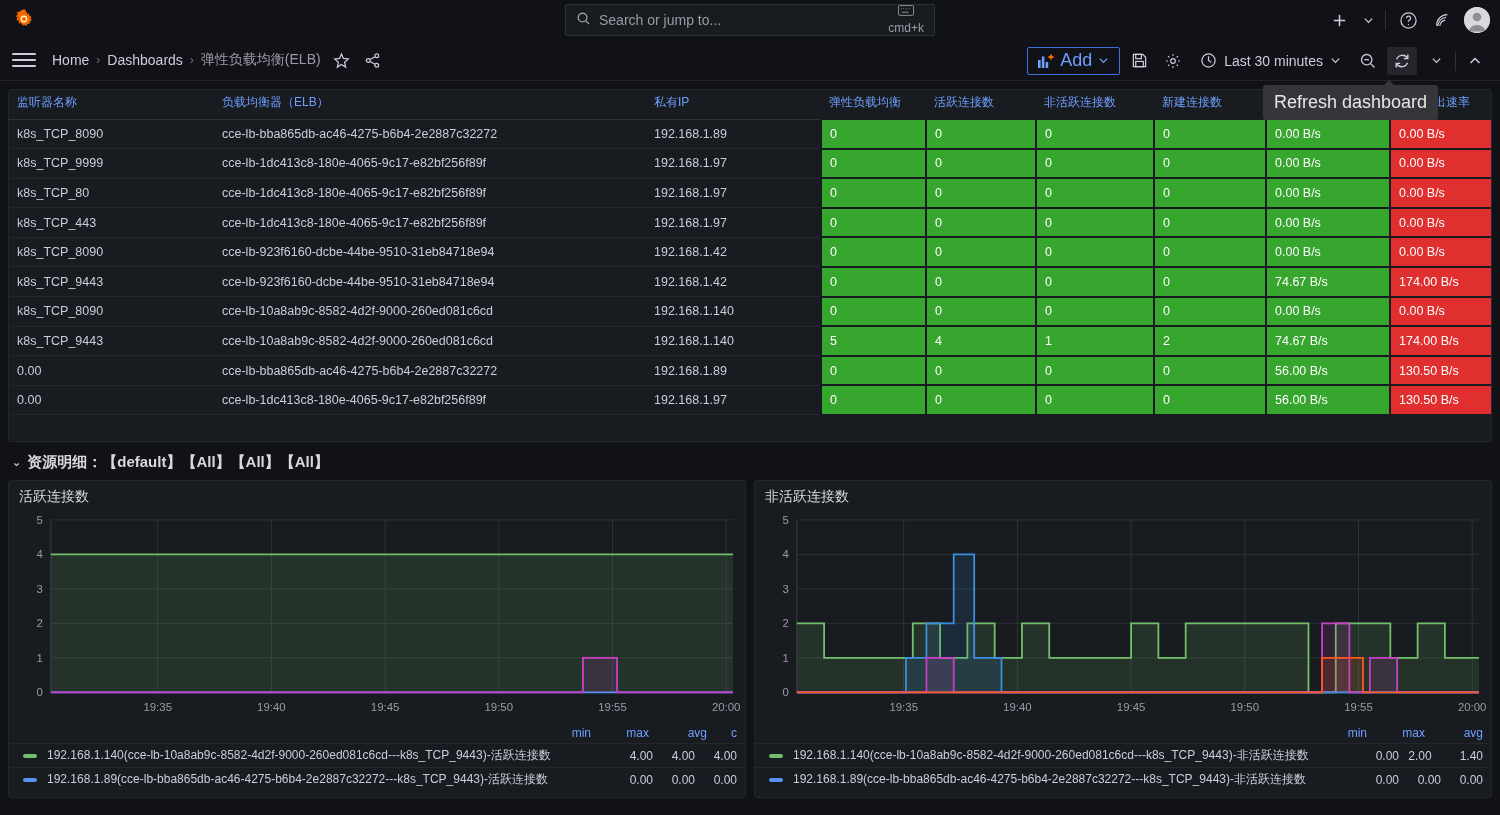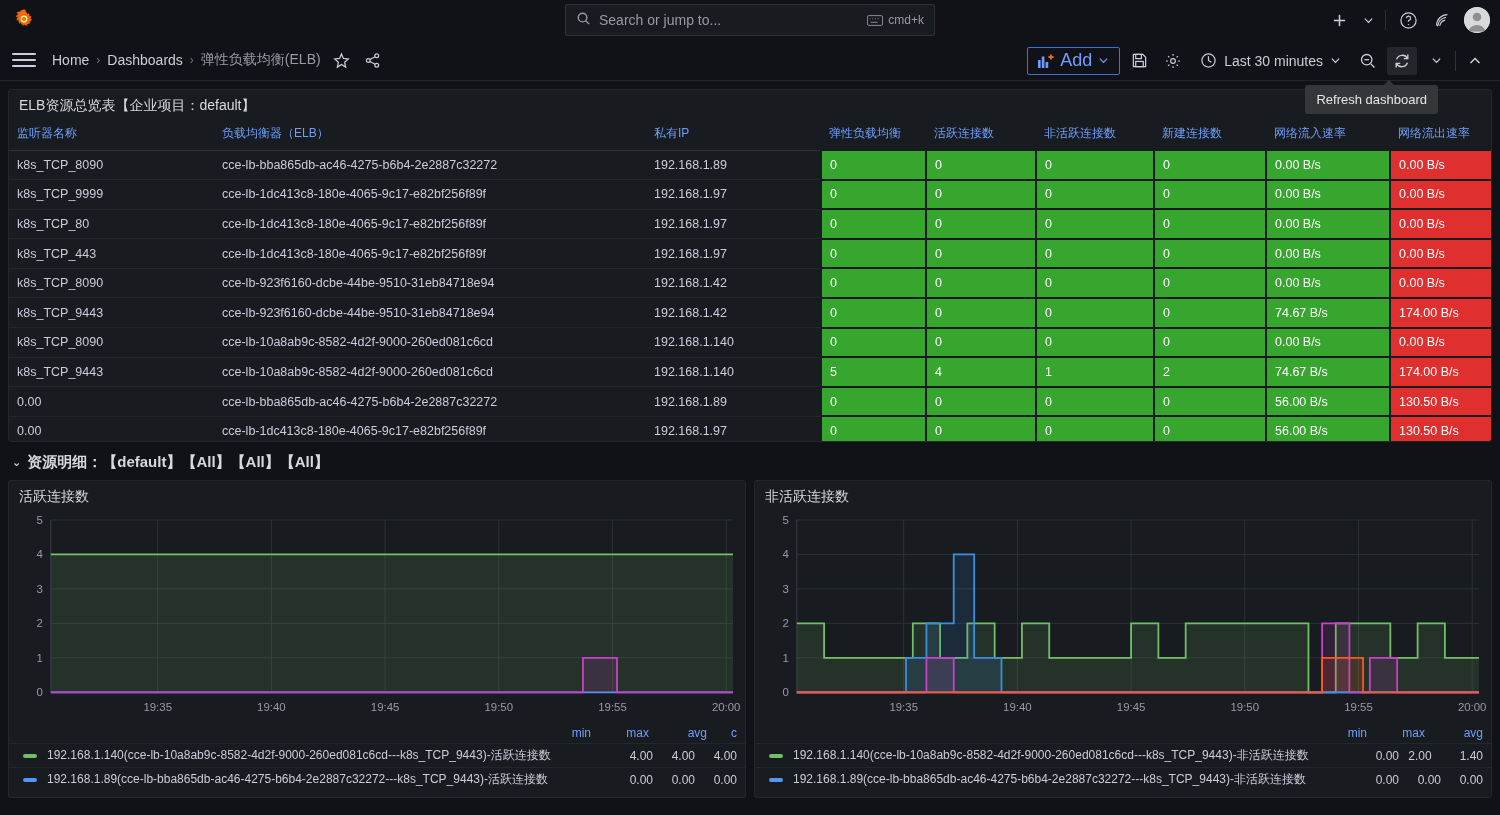--- a/index.html
+++ b/index.html
@@ -23,21 +23,21 @@
     position: absolute; left: 565px; top: 4px;
     width: 370px; height: 32px;
     background: #181b1f;
     border: 1px solid #2c3235;
     border-radius: 2px;
     display: flex; align-items: center;
     padding: 0 10px;
     gap: 8px;
   }
   .search-box .ph { color: #9a9aa5; font-size: 14px; flex: 1; }
-  .search-box .kbd { color: #9a9aa5; font-size: 12px; display:flex; align-items:center; gap:5px;}
+  .search-box .kbd { color: #9a9aa5; font-size: 12px; display:flex; align-items:center; gap:5px;flex-direction:column;}
   .topbar-right {
     position: absolute; right: 10px; top: 0; height: 40px;
     display: flex; align-items: center; gap: 10px;
   }
   .tb-icon { width: 24px; height: 24px; display: flex; align-items: center; justify-content: center; color:#ccccdc; cursor:pointer;}
   .tb-divider { width: 1px; height: 20px; background: #2c3235; }
   .avatar {
     width: 26px; height: 26px; border-radius: 50%;
     background: #d8d9da; display:flex;align-items:flex-end;justify-content:center;overflow:hidden;
   }
@@ -66,21 +66,21 @@
   }
   .nav-icon-btn { width: 30px; height: 28px; display: flex; align-items: center; justify-content: center; color: #ccccdc; cursor: pointer; border-radius:2px;}
   .nav-icon-btn.active { background: #24262b; }
   .time-picker {
     height: 28px; display: flex; align-items: center; gap: 7px;
     padding: 0 8px; font-size: 14px; color: #ccccdc; cursor: pointer;
   }
   .tooltip {
     position: absolute; top: 45px; right: 62px;
     background: #34363a; color: #e6e6e8;
-    font-size: 13px; padding: 7px 11px; border-radius: 3px;
+    font-size: 18px; padding: 7px 11px; border-radius: 3px;
     white-space: nowrap; z-index: 50;
   }
   .tooltip::before {
     content:""; position:absolute; top:-5px; right:43px;
     border-left:6px solid transparent; border-right:6px solid transparent;
     border-bottom:6px solid #34363a;
   }
 
   
   .dash { padding: 8px; }
@@ -318,21 +318,20 @@
         </svg>
     </div>
   </div>
 
   <div class="tooltip">Refresh dashboard</div>
 </div>
 
 <div class="dash">
 
   <div class="panel" id="table-panel">
-    <div class="panel-title">ELB资源总览表【企业项目：default】</div>
     <table class="tbl">
       <colgroup>
         <col style="width:205px">
           <col style="width:432px">
           <col style="width:175px">
         <col style="width:105px">
           <col style="width:110px">
           <col style="width:118px">
         <col style="width:112px">
           <col style="width:124px">

